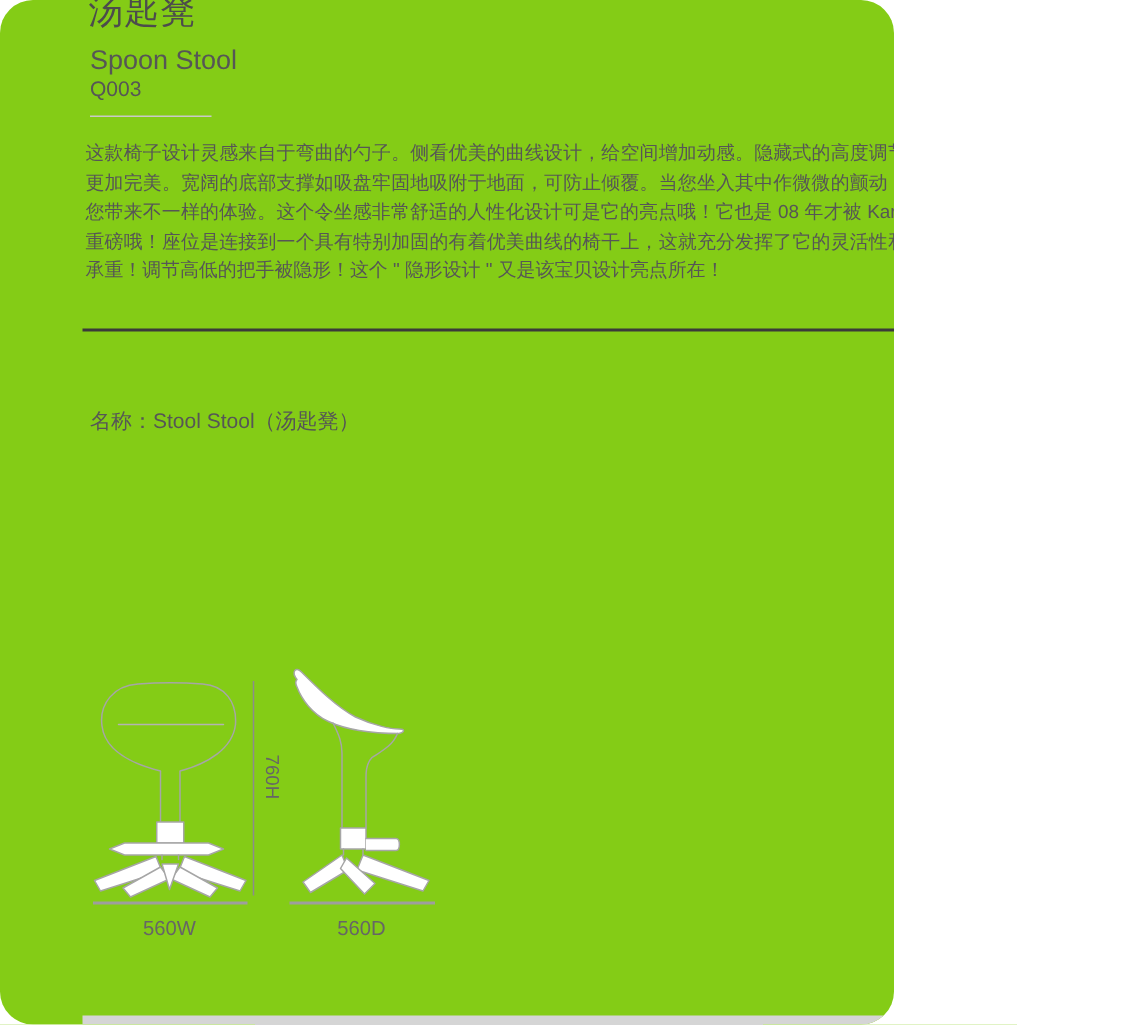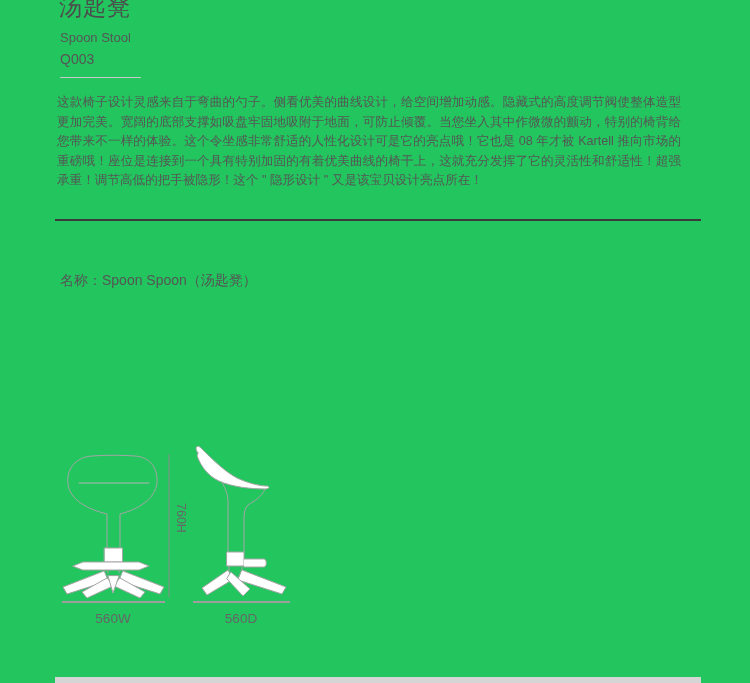--- a/index.html
+++ b/index.html
@@ -1,30 +1,31 @@
 <!DOCTYPE html>
 <html><head>
 <meta charset="utf-8">
 <style>
   html,body{margin:0;padding:0;background:#ffffff;}
   .page{
     position:relative;
-    width:750px;height:683px;
-    background:#22c55e;
+    width:596px;height:683px;
+    background:#84cc16;
     overflow:hidden;
     font-family:"Liberation Sans","DejaVu Sans",sans-serif;
+    border-radius:22px;
   }
   .title-cn{
     position:absolute;left:59px;top:-8px;
     font-size:23px;font-weight:500;color:#4c4c4c;letter-spacing:1px;
     margin:0;white-space:nowrap;
   }
   .title-en{
     position:absolute;left:60px;top:30px;
-    font-size:13px;color:#565656;white-space:nowrap;
+    font-size:18px;color:#565656;white-space:nowrap;
   }
   .model-no{
     position:absolute;left:60px;top:51px;
     font-size:14px;color:#565656;white-space:nowrap;
   }
   .rule-small{
     position:absolute;left:60px;top:77px;width:81px;height:0;
     border-top:1px solid #c9c9c9;
   }
   .description{
@@ -60,21 +61,21 @@
   <h1 class="title-cn">汤匙凳</h1>
   <div class="title-en">Spoon Stool</div>
   <div class="model-no">Q003</div>
   <div class="rule-small"></div>
 
   <p class="description">这款椅子设计灵感来自于弯曲的勺子。侧看优美的曲线设计，给空间增加动感。隐藏式的高度调节阀使整体造型更加完美。宽阔的底部支撑如吸盘牢固地吸附于地面，可防止倾覆。当您坐入其中作微微的颤动，特别的椅背给您带来不一样的体验。这个令坐感非常舒适的人性化设计可是它的亮点哦！它也是 08 年才被 Kartell 推向市场的重磅哦！座位是连接到一个具有特别加固的有着优美曲线的椅干上，这就充分发挥了它的灵活性和舒适性！超强承重！调节高低的把手被隐形！这个 " 隐形设计 " 又是该宝贝设计亮点所在！</p>
 
   <div class="rule-dark"></div>
 
   <div class="specs">
-    <div class="spec-row">名称：Spoon Spoon（汤匙凳）</div>
+    <div class="spec-row">名称：Stool Stool（汤匙凳）</div>
   </div>
 
   <div class="diagram">
     <svg width="250" height="200" viewBox="0 0 250 200">
 
       <g stroke="#a6a6a6" stroke-width="1" fill="none" stroke-linejoin="round" stroke-linecap="round">
 
         <path d="M 52,108 L 52,74 C 32,69 15,60 13,44 C 11,29 21,17 37,16 C 51,15 66,15 80,16 C 95,17 103,28 102,43 C 100,59 84,69 65,74 L 65,108"></path>
 
         <path stroke="#b3b3b3" d="M 24,43 H 94"></path>

